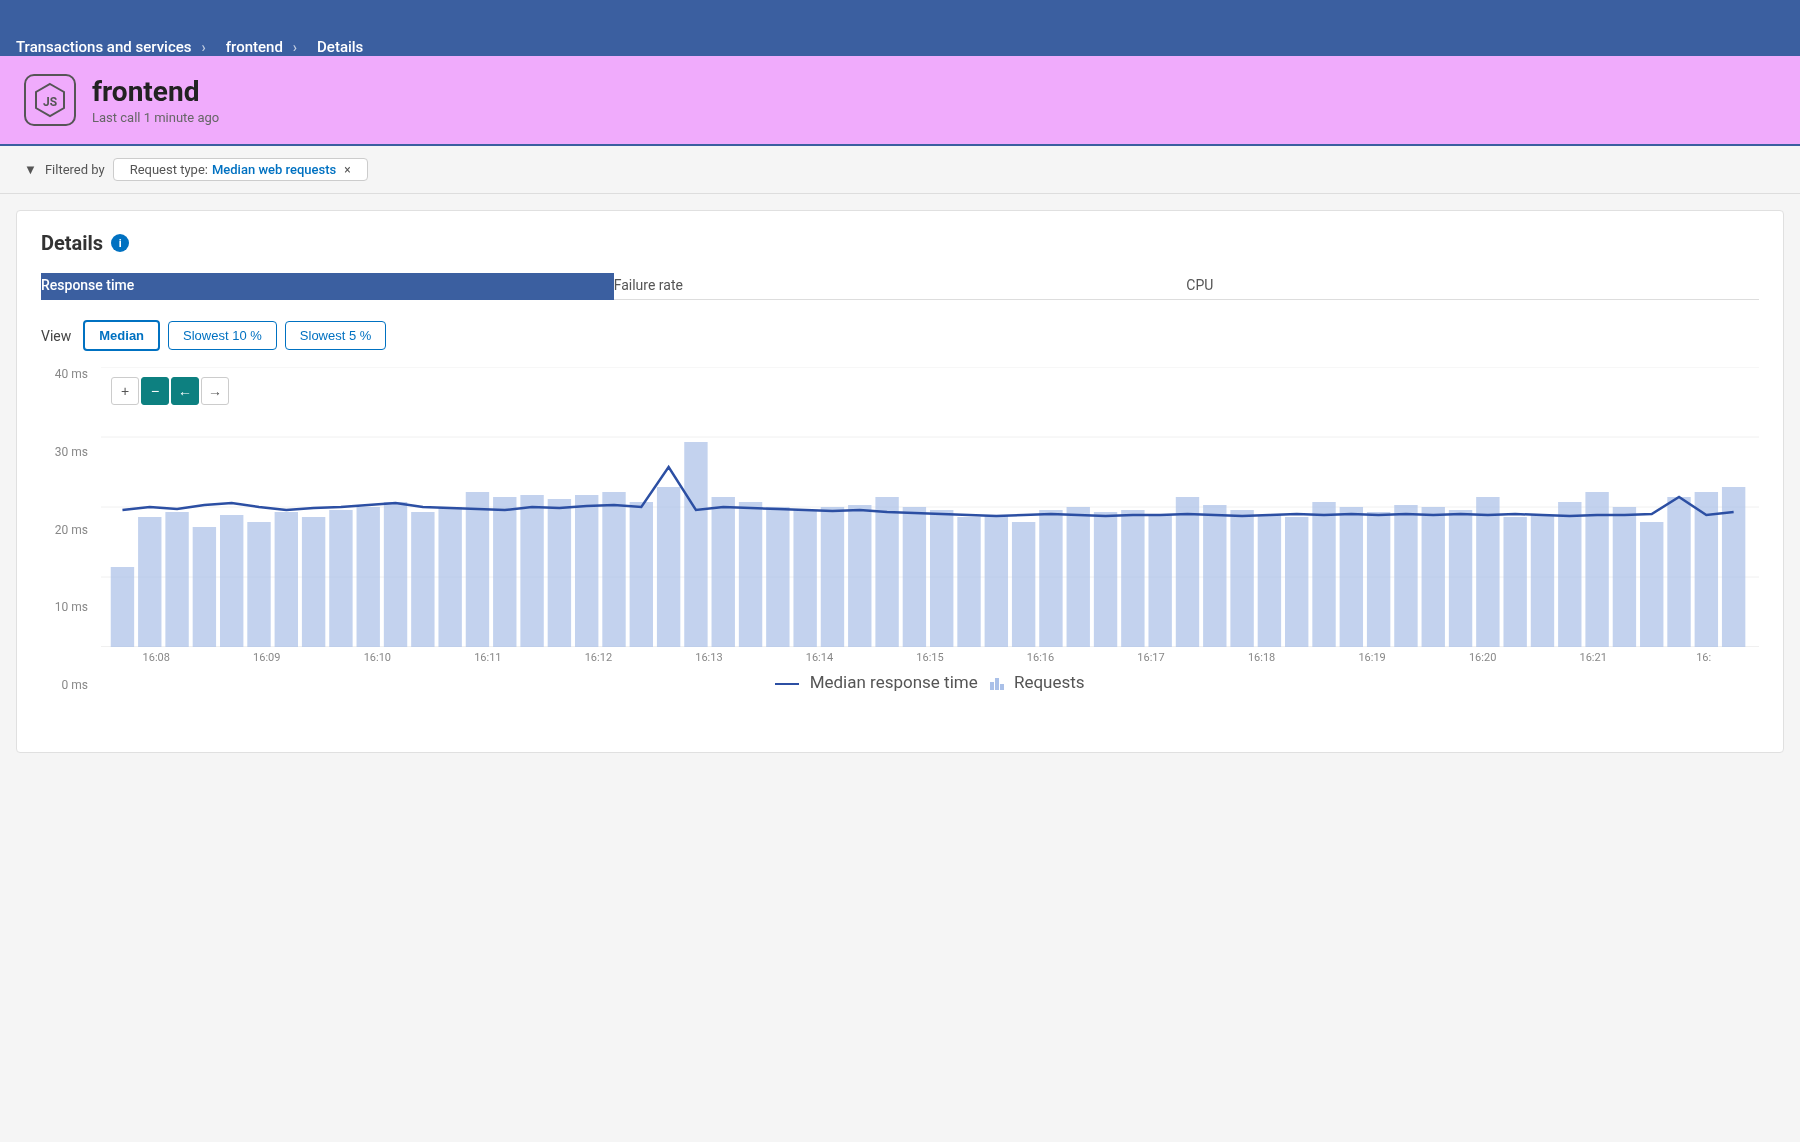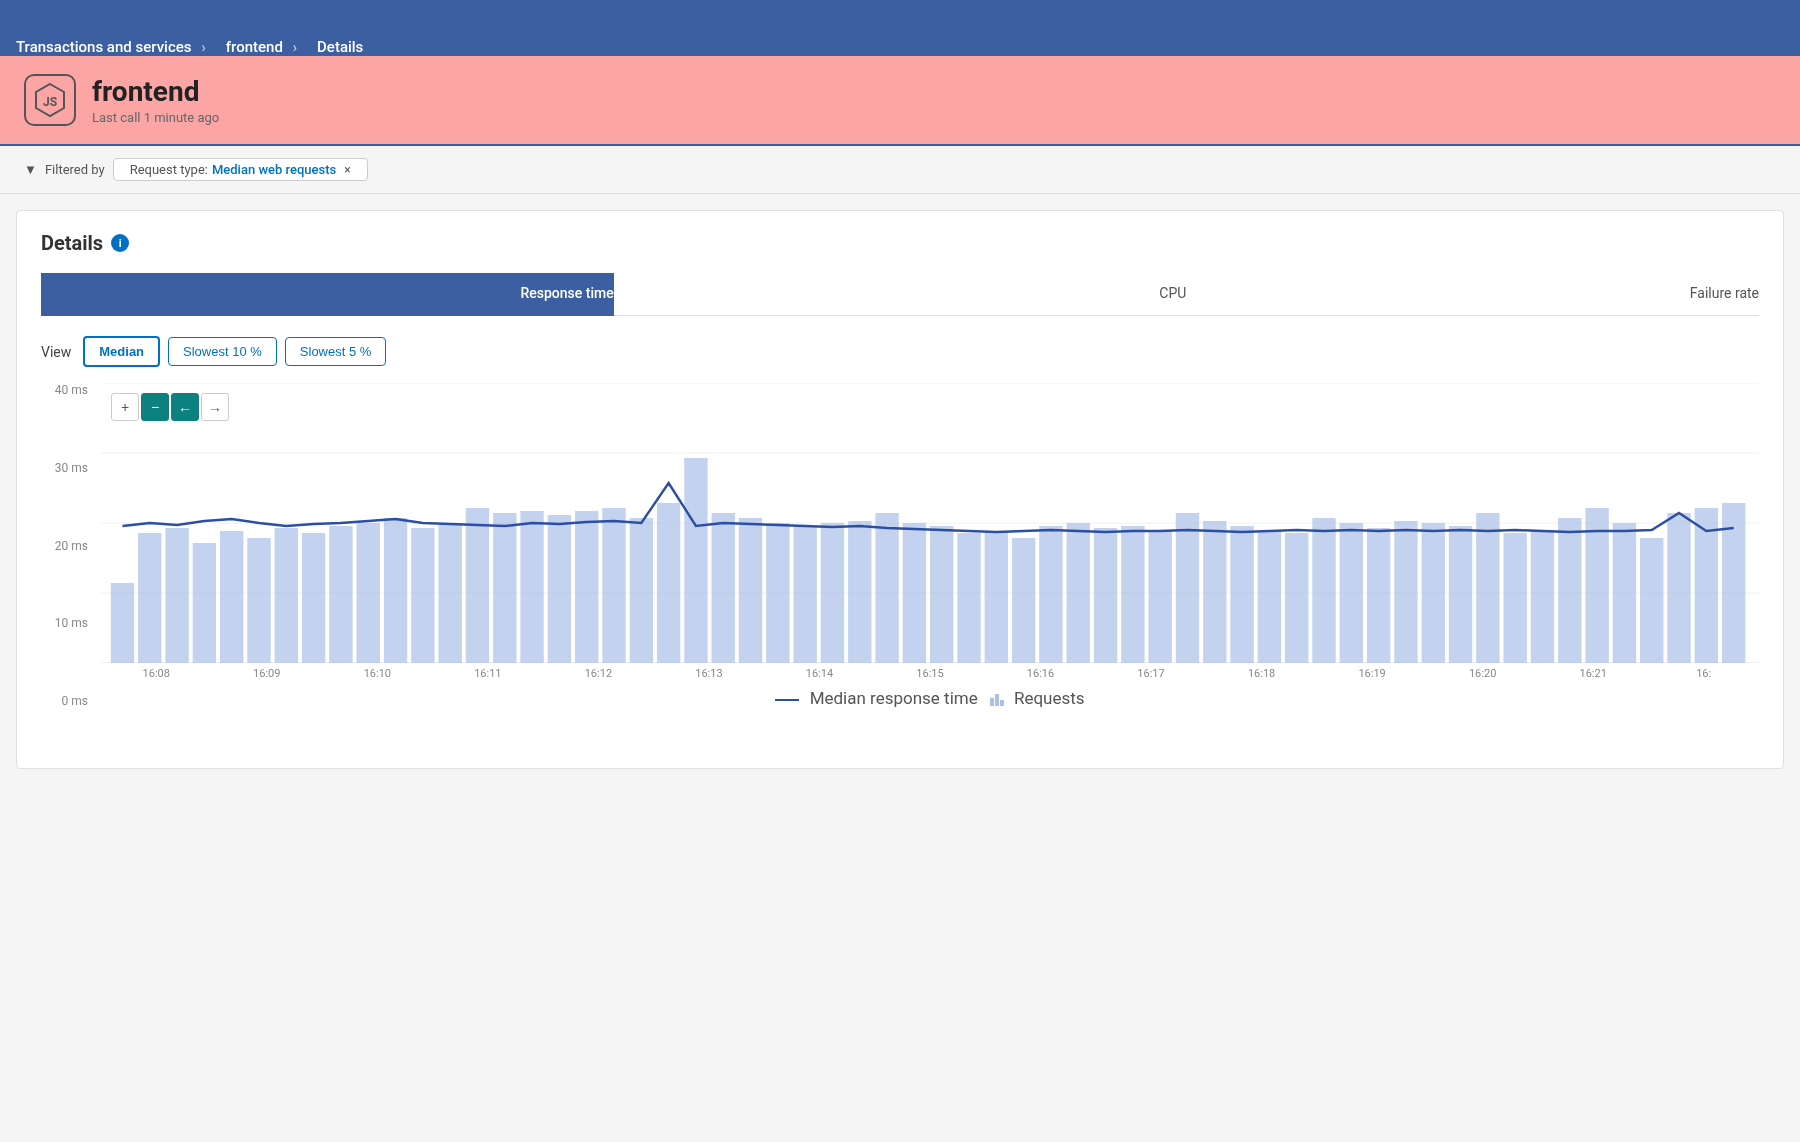--- a/index.html
+++ b/index.html
@@ -25,21 +25,21 @@
     }
     .breadcrumb-item:first-child { padding-left: 0; }
     .breadcrumb-chevron {
       color: rgba(255,255,255,0.7);
       margin-left: 10px;
       font-size: 14px;
     }
 
     
     .page-header {
-      background: #fca5a5;
+      background: #f0abfc;
       padding: 18px 24px 18px 24px;
       display: flex;
       align-items: center;
       gap: 16px;
       border-bottom: 2px solid #3b5fa0;
     }
     .nodejs-icon {
       width: 52px;
       height: 52px;
       border: 2px solid #555;
@@ -117,28 +117,28 @@
       cursor: pointer;
     }
 
     
     .tabs-row {
       display: flex;
       border-bottom: 1px solid #ddd;
       margin-bottom: 20px;
     }
     .tab {
-      padding: 12px 0;
+      padding: 4px 0;
       font-size: 14px;
       cursor: pointer;
       color: #555;
       border-bottom: 3px solid transparent;
       margin-bottom: -1px;
       flex: 1;
-      text-align: right;
+      text-align: left;
     }
     .tab.active {
       background: #3b5fa0;
       color: #fff;
       border-bottom: 3px solid #3b5fa0;
       font-weight: 500;
     }
 
     
     .view-row {
@@ -315,24 +315,24 @@
   <div class="details-title">
     <span>Details</span>
     <span class="info-icon">i</span>
   </div>
 
   <div class="tabs-row">
     <div class="tab active">
       <span>Response time</span>
     </div>
     <div class="tab">
+      <span>Failure rate</span>
+    </div>
+    <div class="tab">
       <span>CPU</span>
-    </div>
-    <div class="tab">
-      <span>Failure rate</span>
     </div>
   </div>
 
   <div class="view-row">
     <span class="view-label">View</span>
     <button class="view-btn active">
       <span>Median</span>
     </button>
     <button class="view-btn">
       <span>Slowest 10 %</span>

